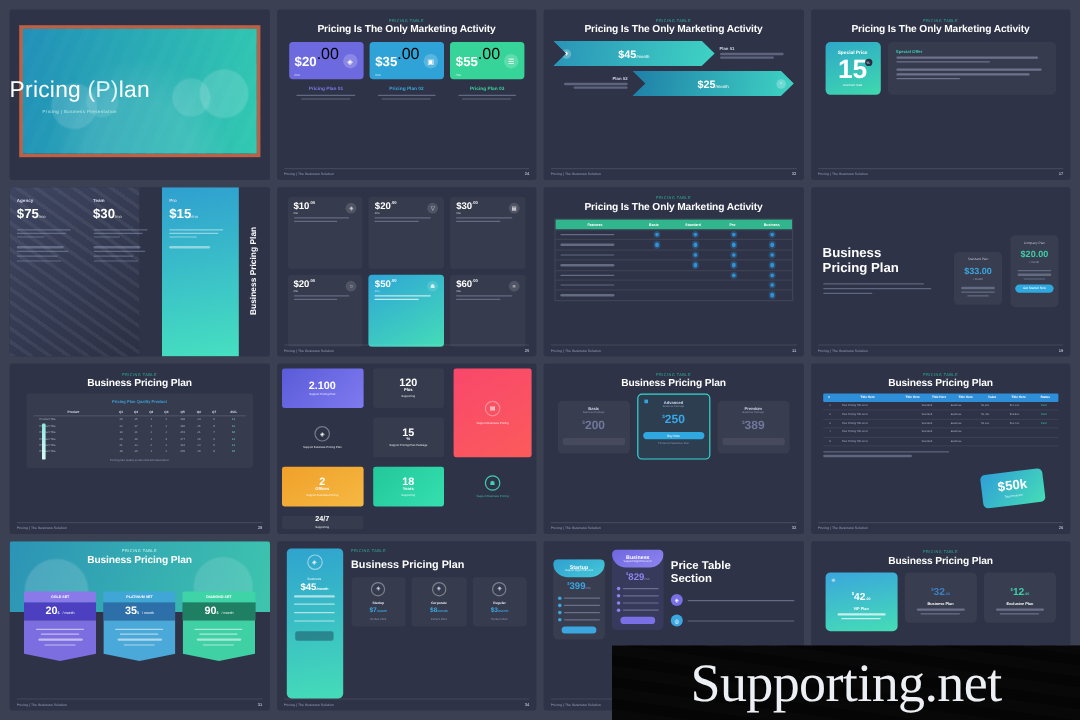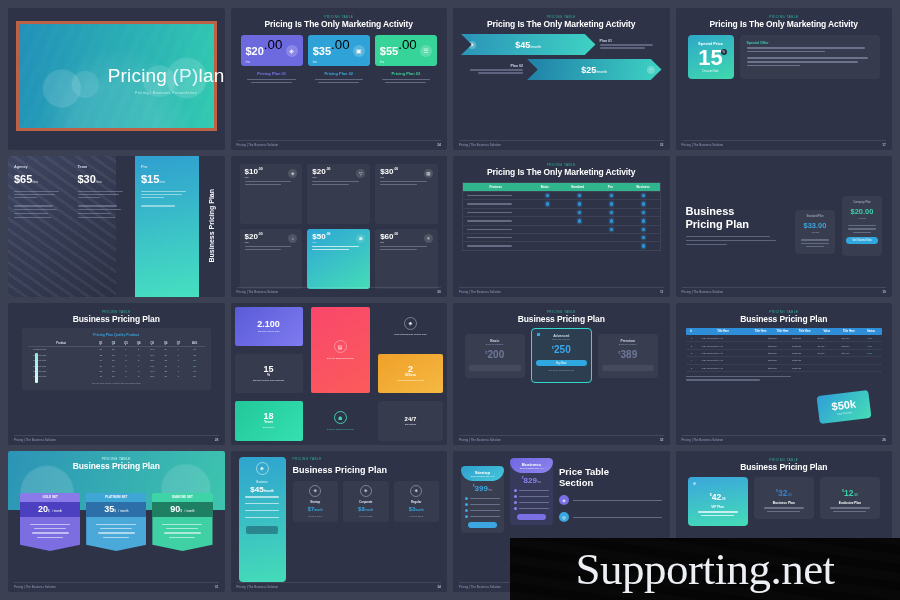--- a/index.html
+++ b/index.html
@@ -36,21 +36,21 @@
   }
   .footer{
     position:absolute;left:6px;right:6px;bottom:3px;
     border-top:1px solid rgba(255,255,255,.10);
     display:flex;justify-content:space-between;align-items:flex-end;
     padding-top:2px;
   }
   .footer .fl{color:#9aa2bd;font-size:2.8px;letter-spacing:.1px;}
   .footer .fr{color:#aeb5cc;font-size:3.4px;font-weight:bold;}
   
-  .cover{background:#2e3347;display:flex;align-items:center;justify-content:flex-end;}
+  .cover{background:#2e3347;display:flex;align-items:center;justify-content:flex-start;}
   .cover .photo{
     position:absolute;left:5%;top:11%;width:90%;height:74%;
     background:
       linear-gradient(100deg,rgba(28,148,193,.93),rgba(45,210,185,.93)),
       repeating-linear-gradient(115deg,#6b5243 0 7px,#8a6b55 7px 13px);
     box-shadow:0 0 0 3px rgba(214,106,70,.85);
   }
   .cover .photo:after{
     content:"";position:absolute;inset:0;
     background:
@@ -451,21 +451,21 @@
     <div class="footer">
       <div class="fl">Pricing | The Business Solution</div>
       <div class="fr">17</div>
     </div>
   </div>
 
   <div class="slide colslide">
     <div class="photobg"></div>
     <div class="col" style="position:relative">
       <div class="ctitle">Agency</div>
-      <div class="cpr"><span>$65</span><small>/mo</small></div>
+      <div class="cpr"><span>$75</span><small>/mo</small></div>
       <div class="ctxt" style="margin-top:6px">
           <i style="width:88%"></i>
           <i style="width:80%"></i>
           <i style="width:44%"></i>
         </div>
       <div class="clist" style="margin-top:7px">
           <i style="width:76%"></i>
           <i style="width:84%"></i>
           <i style="width:66%"></i>
           <i style="width:72%"></i>
@@ -809,20 +809,27 @@
       <div class="fr">28</div>
     </div>
   </div>
 
   <div class="slide">
     <div class="mos">
       <div class="p1">
         <div class="big">2.100</div>
         <div class="sub">Support Pricing Plan</div>
       </div>
+      <div class="dk">
+        <div class="big">
+            <span>120</span>
+            <small>Plus</small>
+          </div>
+        <div class="sub">Supporting</div>
+      </div>
       <div class="rd">
         <div class="ring">▤</div>
         <div class="sub">Support Business Pricing</div>
       </div>
       <div class="pl">
         <div class="ring">◈</div>
         <div class="sub">Support Business Pricing Plan</div>
       </div>
       <div class="dk">
         <div class="big">

